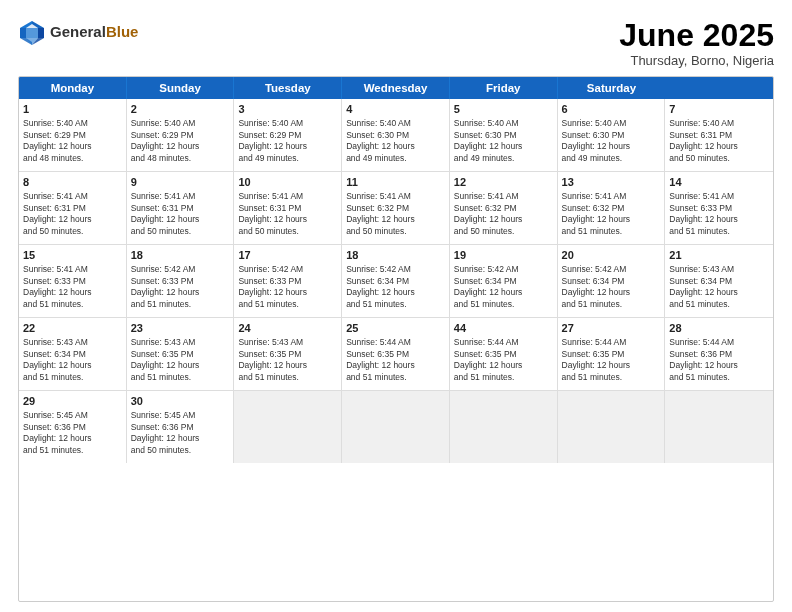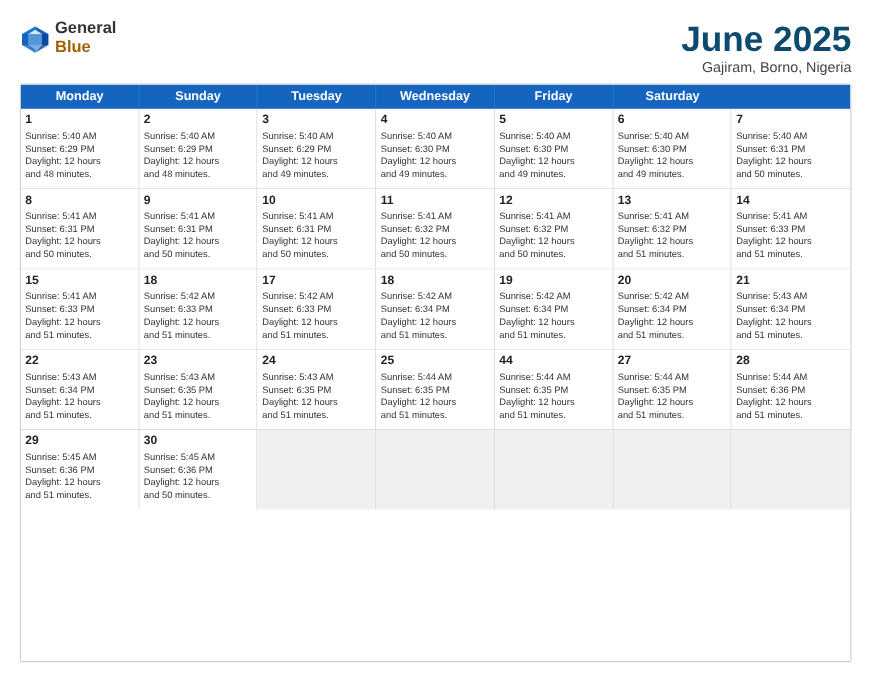--- a/index.html
+++ b/index.html
@@ -23,21 +23,21 @@
       align-items: flex-start;
       margin-bottom: 8px;
     }
     .logo {
       display: flex;
       align-items: center;
       gap: 4px;
     }
     .logo-text {
       display: flex;
-      flex-direction: column;
+      flex-direction: row;
       line-height: 1.1;
     }
     .logo-general {
       font-size: 15px;
       font-weight: bold;
       color: #333;
     }
     .logo-blue {
       font-size: 15px;
       font-weight: bold;
@@ -46,21 +46,21 @@
     .logo-icon {
       width: 28px;
       height: 28px;
     }
     .title-block {
       text-align: right;
     }
     .month-title {
       font-size: 32px;
       font-weight: bold;
-      color: #0c4a6e;
+      color: #000000;
       line-height: 1.1;
     }
     .location {
       font-size: 13px;
       color: #444;
     }
     .calendar {
       flex: 1;
       border: 1px solid #ccc;
       border-radius: 2px;
@@ -133,21 +133,21 @@
         <polygon points="8,20 20,20 14,27" fill="#1976d2" opacity="0.5"></polygon>
         <polygon points="20,20 26,20 14,27" fill="#0d47a1" opacity="0.8"></polygon>
       </svg>
       <div class="logo-text">
         <span class="logo-general">General</span>
         <span class="logo-blue">Blue</span>
       </div>
     </div>
     <div class="title-block">
       <div class="month-title">June 2025</div>
-      <div class="location">Gajiram, Borno, Nigeria</div>
+      <div class="location">Thursday, Borno, Nigeria</div>
     </div>
   </div>
 
   <div class="calendar">
     <div class="cal-header">
     <div class="cal-header-cell">Monday</div>
         <div class="cal-header-cell">Sunday</div>
         <div class="cal-header-cell">Tuesday</div>
         <div class="cal-header-cell">Wednesday</div>
         <div class="cal-header-cell">Friday</div>

